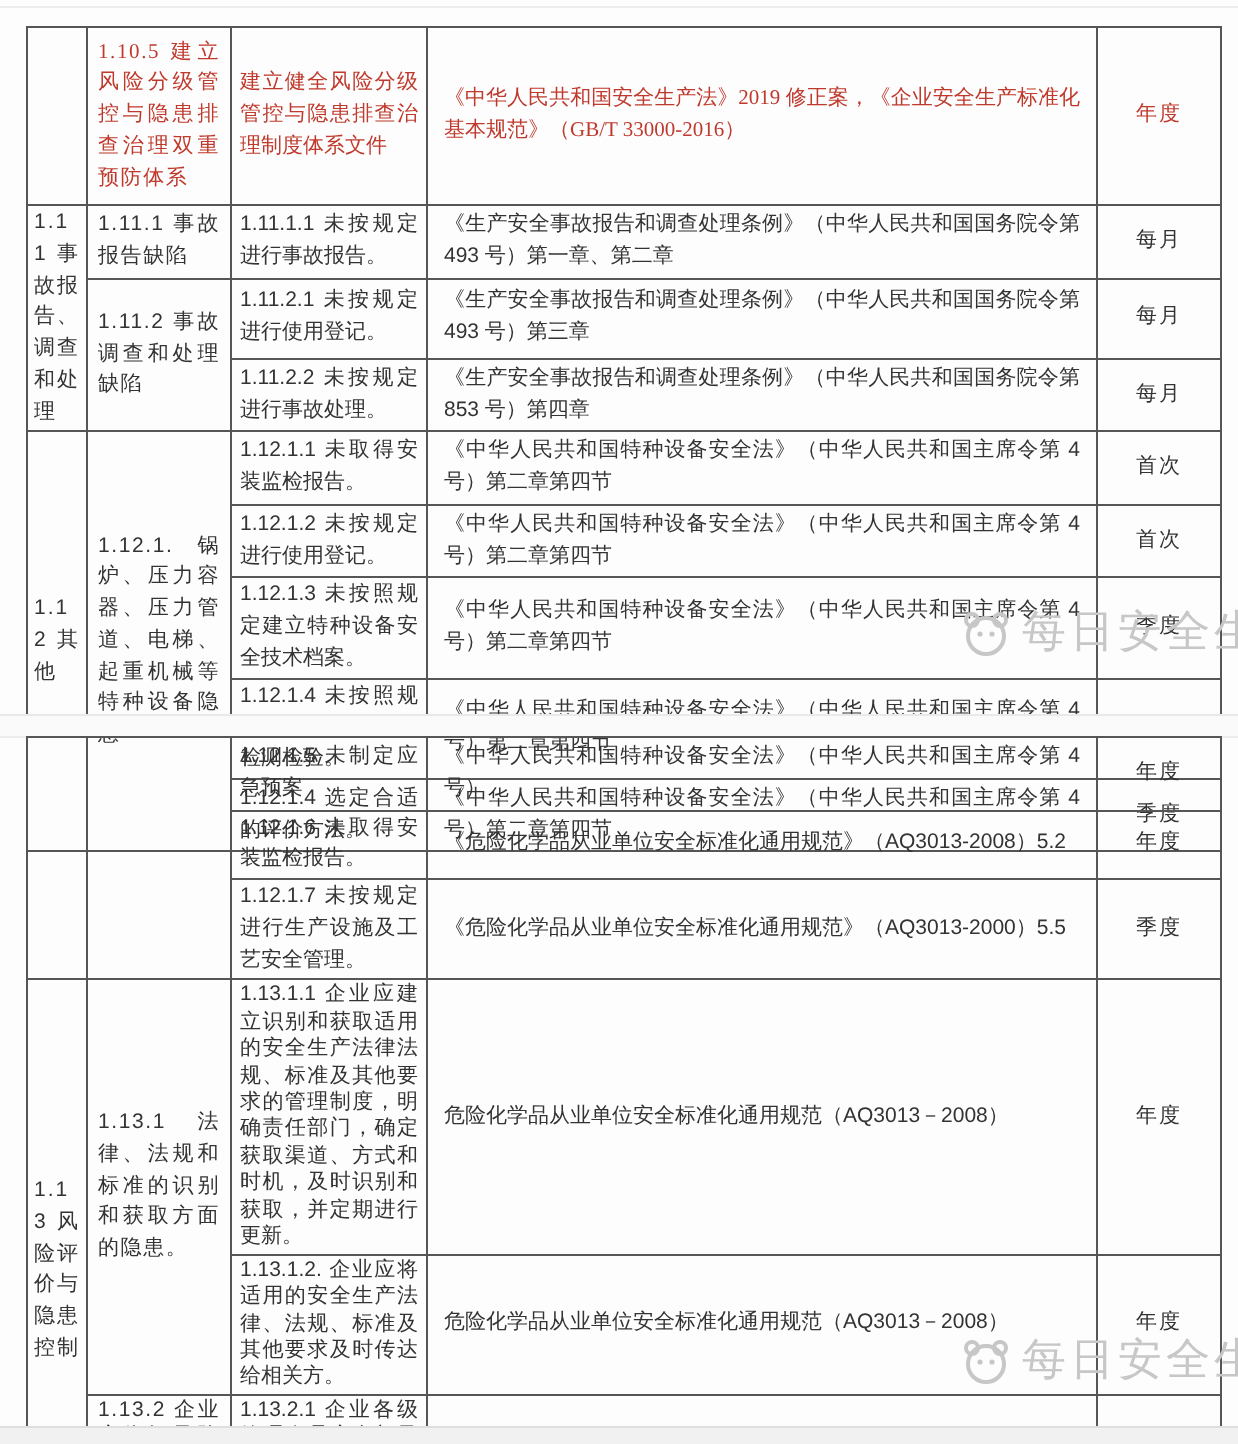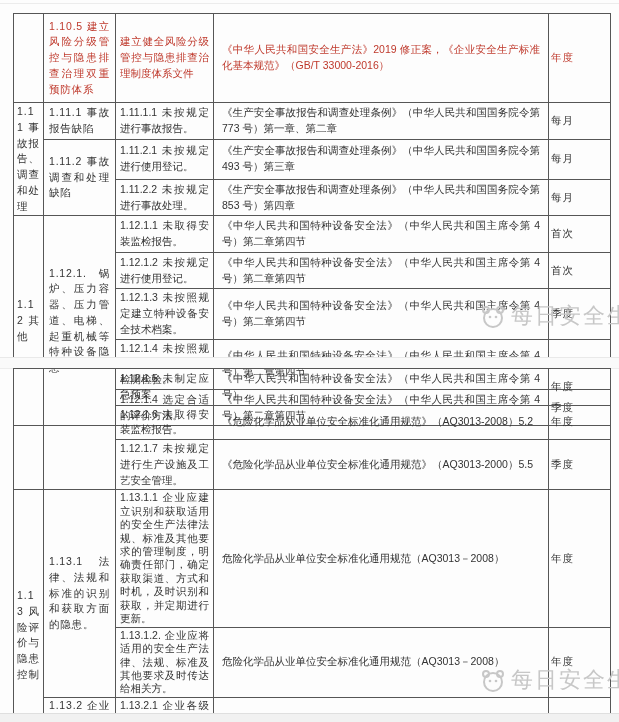--- a/index.html
+++ b/index.html
@@ -22,22 +22,22 @@
     color:#333333;
     vertical-align:middle;
     padding:1px 4px;
     word-break:break-all;
     text-align:justify;
   }
   td.cat{padding:1px 3px;letter-spacing:1px;margin-left:12px;}
   td.sub{padding:1px 5px;letter-spacing:0.8px;}
   td.vio{padding:1px 4px;}
   td.basis{padding:2px 8px;}
-  td.freq{text-align:left;letter-spacing:1px;padding:1px 2px;}
-  tr.red td{color:#bf392c;}
+  td.freq{text-align:center;letter-spacing:1px;padding:1px 2px;}
+  tr.red td{color:#bf392c;font-family:Liberation Serif, serif;}
   .t2 td.tight{line-height:1.28;margin-top:32px;}
   .gap-band{
     position:absolute;left:0;top:357px;width:619px;height:10px;
     background:#fafafa;border-top:1px solid #e9e9e9;border-bottom:1px solid #ededed;
   }
   .bottom-band{
     position:absolute;left:0;top:713px;width:619px;height:9px;
     background:#f1f1f1;border-top:1px solid #dfdfdf;
   }
   .watermark{
@@ -71,21 +71,21 @@
           <td class="cat"></td>
           <td class="sub">1.10.5 建立风险分级管控与隐患排查治理双重预防体系</td>
           <td class="vio">建立健全风险分级管控与隐患排查治理制度体系文件</td>
           <td class="basis">《中华人民共和国安全生产法》2019 修正案，《企业安全生产标准化基本规范》（GB/T 33000-2016）</td>
           <td class="freq">年度</td>
         </tr>
         <tr style="height:31px">
           <td class="cat" rowspan="3">1.11 事故报告、调查和处理</td>
           <td class="sub">1.11.1 事故报告缺陷</td>
           <td class="vio">1.11.1.1 未按规定进行事故报告。</td>
-          <td class="basis">《生产安全事故报告和调查处理条例》（中华人民共和国国务院令第 773 号）第一章、第二章</td>
+          <td class="basis">《生产安全事故报告和调查处理条例》（中华人民共和国国务院令第 493 号）第一章、第二章</td>
           <td class="freq">每月</td>
         </tr>
         <tr style="height:32px">
           <td class="sub" rowspan="2">1.11.2 事故调查和处理缺陷</td>
           <td class="vio">1.11.2.1 未按规定进行使用登记。</td>
           <td class="basis">《生产安全事故报告和调查处理条例》（中华人民共和国国务院令第 493 号）第三章</td>
           <td class="freq">每月</td>
         </tr>
         <tr style="height:31px">
           <td class="vio">1.11.2.2 未按规定进行事故处理。</td>

